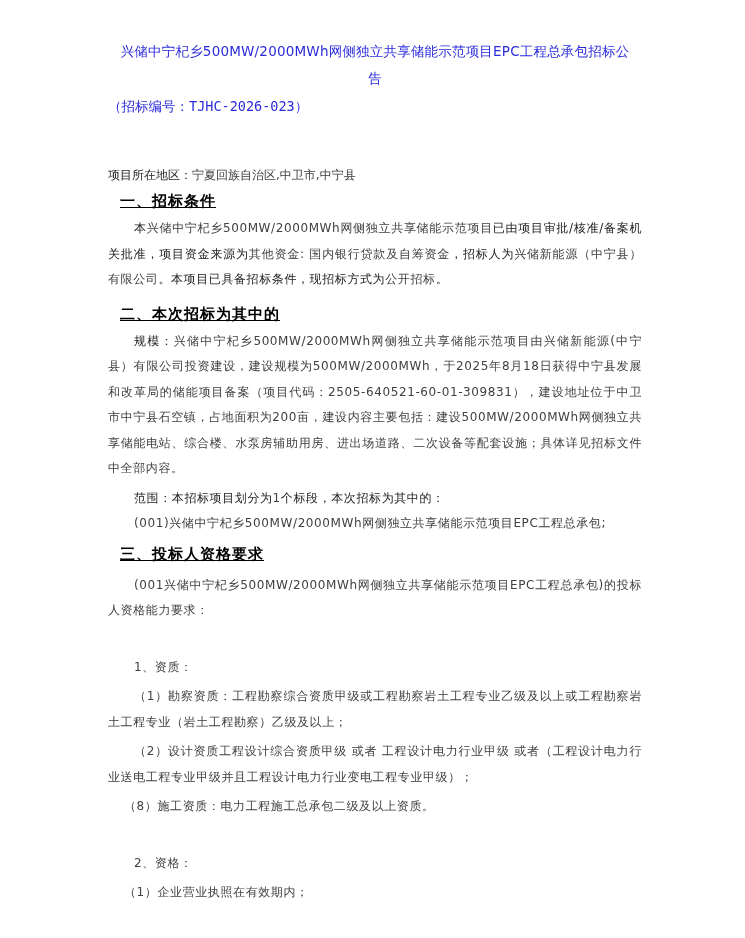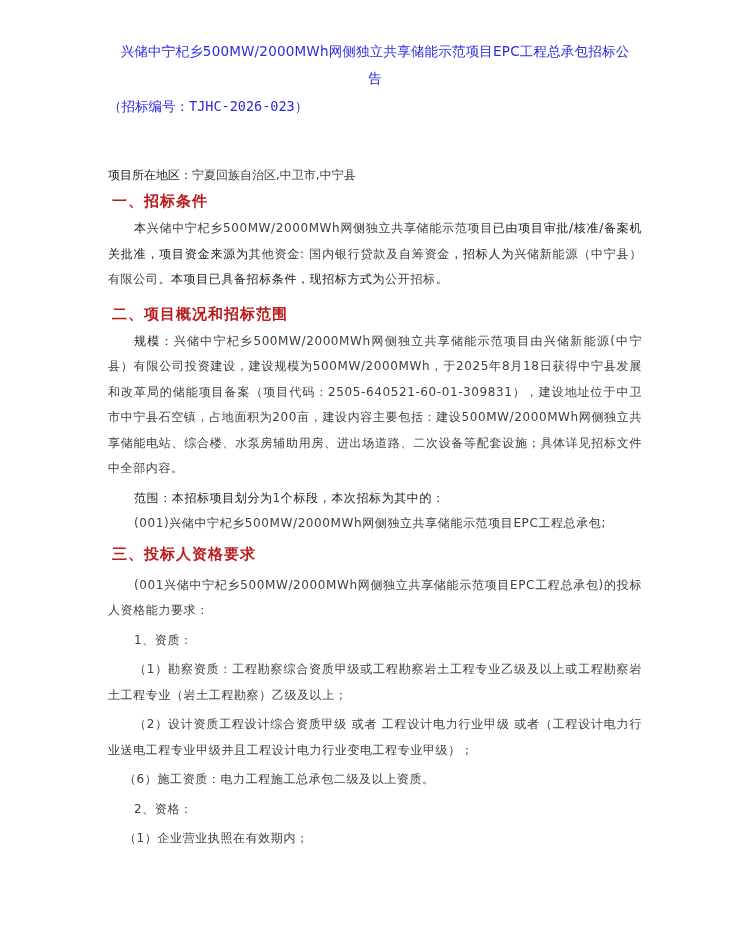--- a/index.html
+++ b/index.html
@@ -49,39 +49,40 @@
     }
     .region {
       margin-top: 50px;
       font-size: 12px;
       line-height: 18px;
     }
     .heading {
       font-size: 15px;
       line-height: 22px;
       font-weight: bold;
-      color: #b91c1c;
-      margin: 6px 0 4px 4px;
+      color: #000000;
+      margin: 6px 0 4px 12px;
       letter-spacing: 1px;
+      text-decoration: underline;
     }
     .para {
       font-size: 12px;
       line-height: 25.5px;
       text-indent: 26px;
       margin: 0;
       letter-spacing: 0.6px;
       text-align: justify;
     }
     .line {
       font-size: 12px;
       line-height: 25.5px;
       margin: 0;
       letter-spacing: 0.6px;
     }
-    .indent1 { padding-left: 26px; }
+    .indent1 { padding-left: 26px; margin-top: 27px; }
     .indent-tight { padding-left: 16px; }
     .gap { height: 4px; }
   </style>
 </head>
 <body>
 
 <div class="page">
   <div class="content">
 
     <h1 class="title">
@@ -93,36 +94,36 @@
     </div>
 
     <div class="region">
       <span class="black">项目所在地区：</span><span class="blue">宁夏回族自治区,中卫市,中宁县</span>
     </div>
 
     <div class="heading">一、招标条件</div>
     <p class="para"><span class="black">本</span><span class="blue">兴储中宁杞乡500MW/2000MWh网侧独立共享储能示范项目</span><span class="black">已由项目审批/核准/备案机关批准，项目资金来源为</span><span class="blue">其他资金</span><span class="blue">: </span><span class="blue">国内银行贷款及自筹资金</span><span class="black">，招标人为</span><span class="blue">兴储新能源（中宁县）有限公司</span><span class="black">。本项目已具备招标条件，现招标方式为</span><span class="blue">公开招标</span><span class="black">。</span></p>
 
     <div class="gap"></div>
-    <div class="heading">二、项目概况和招标范围</div>
+    <div class="heading">二、本次招标为其中的</div>
     <p class="para"><span class="black">规模：</span><span class="blue">兴储中宁杞乡500MW/2000MWh网侧独立共享储能示范项目由兴储新能源(中宁县）有限公司投资建设，建设规模为500MW/2000MWh，于2025年8月18日获得中宁县发展和改革局的储能项目备案（项目代码：2505-640521-60-01-309831），建设地址位于中卫市中宁县石空镇，占地面积为200亩，建设内容主要包括：建设500MW/2000MWh网侧独立共享储能电站、综合楼、水泵房辅助用房、进出场道路、二次设备等配套设施；具体详见招标文件中全部内容。</span></p>
     <div class="gap"></div>
     <p class="para"><span class="black">范围：本招标项目划分为</span><span class="blue">1</span><span class="black">个标段，本次招标为其中的：</span></p>
     <p class="para blue">(001)兴储中宁杞乡500MW/2000MWh网侧独立共享储能示范项目EPC工程总承包;</p>
 
     <div class="heading">三、投标人资格要求</div>
     <div class="gap"></div>
     <p class="para blue">(001兴储中宁杞乡500MW/2000MWh网侧独立共享储能示范项目EPC工程总承包)的投标人资格能力要求：</p>
     <div class="gap"></div>
     <p class="line blue indent1">1、资质：</p>
     <div class="gap"></div>
     <p class="para blue">（1）勘察资质：工程勘察综合资质甲级或工程勘察岩土工程专业乙级及以上或工程勘察岩土工程专业（岩土工程勘察）乙级及以上；</p>
     <div class="gap"></div>
     <p class="para blue">（2）设计资质工程设计综合资质甲级 或者 工程设计电力行业甲级 或者（工程设计电力行业送电工程专业甲级并且工程设计电力行业变电工程专业甲级）；</p>
     <div class="gap"></div>
-    <p class="line blue indent-tight">（6）施工资质：电力工程施工总承包二级及以上资质。</p>
+    <p class="line blue indent-tight">（8）施工资质：电力工程施工总承包二级及以上资质。</p>
     <div class="gap"></div>
     <p class="line blue indent1">2、资格：</p>
     <div class="gap"></div>
     <p class="line blue indent-tight">（1）企业营业执照在有效期内；</p>
 
   </div>
 </div>
 
 </body></html>

